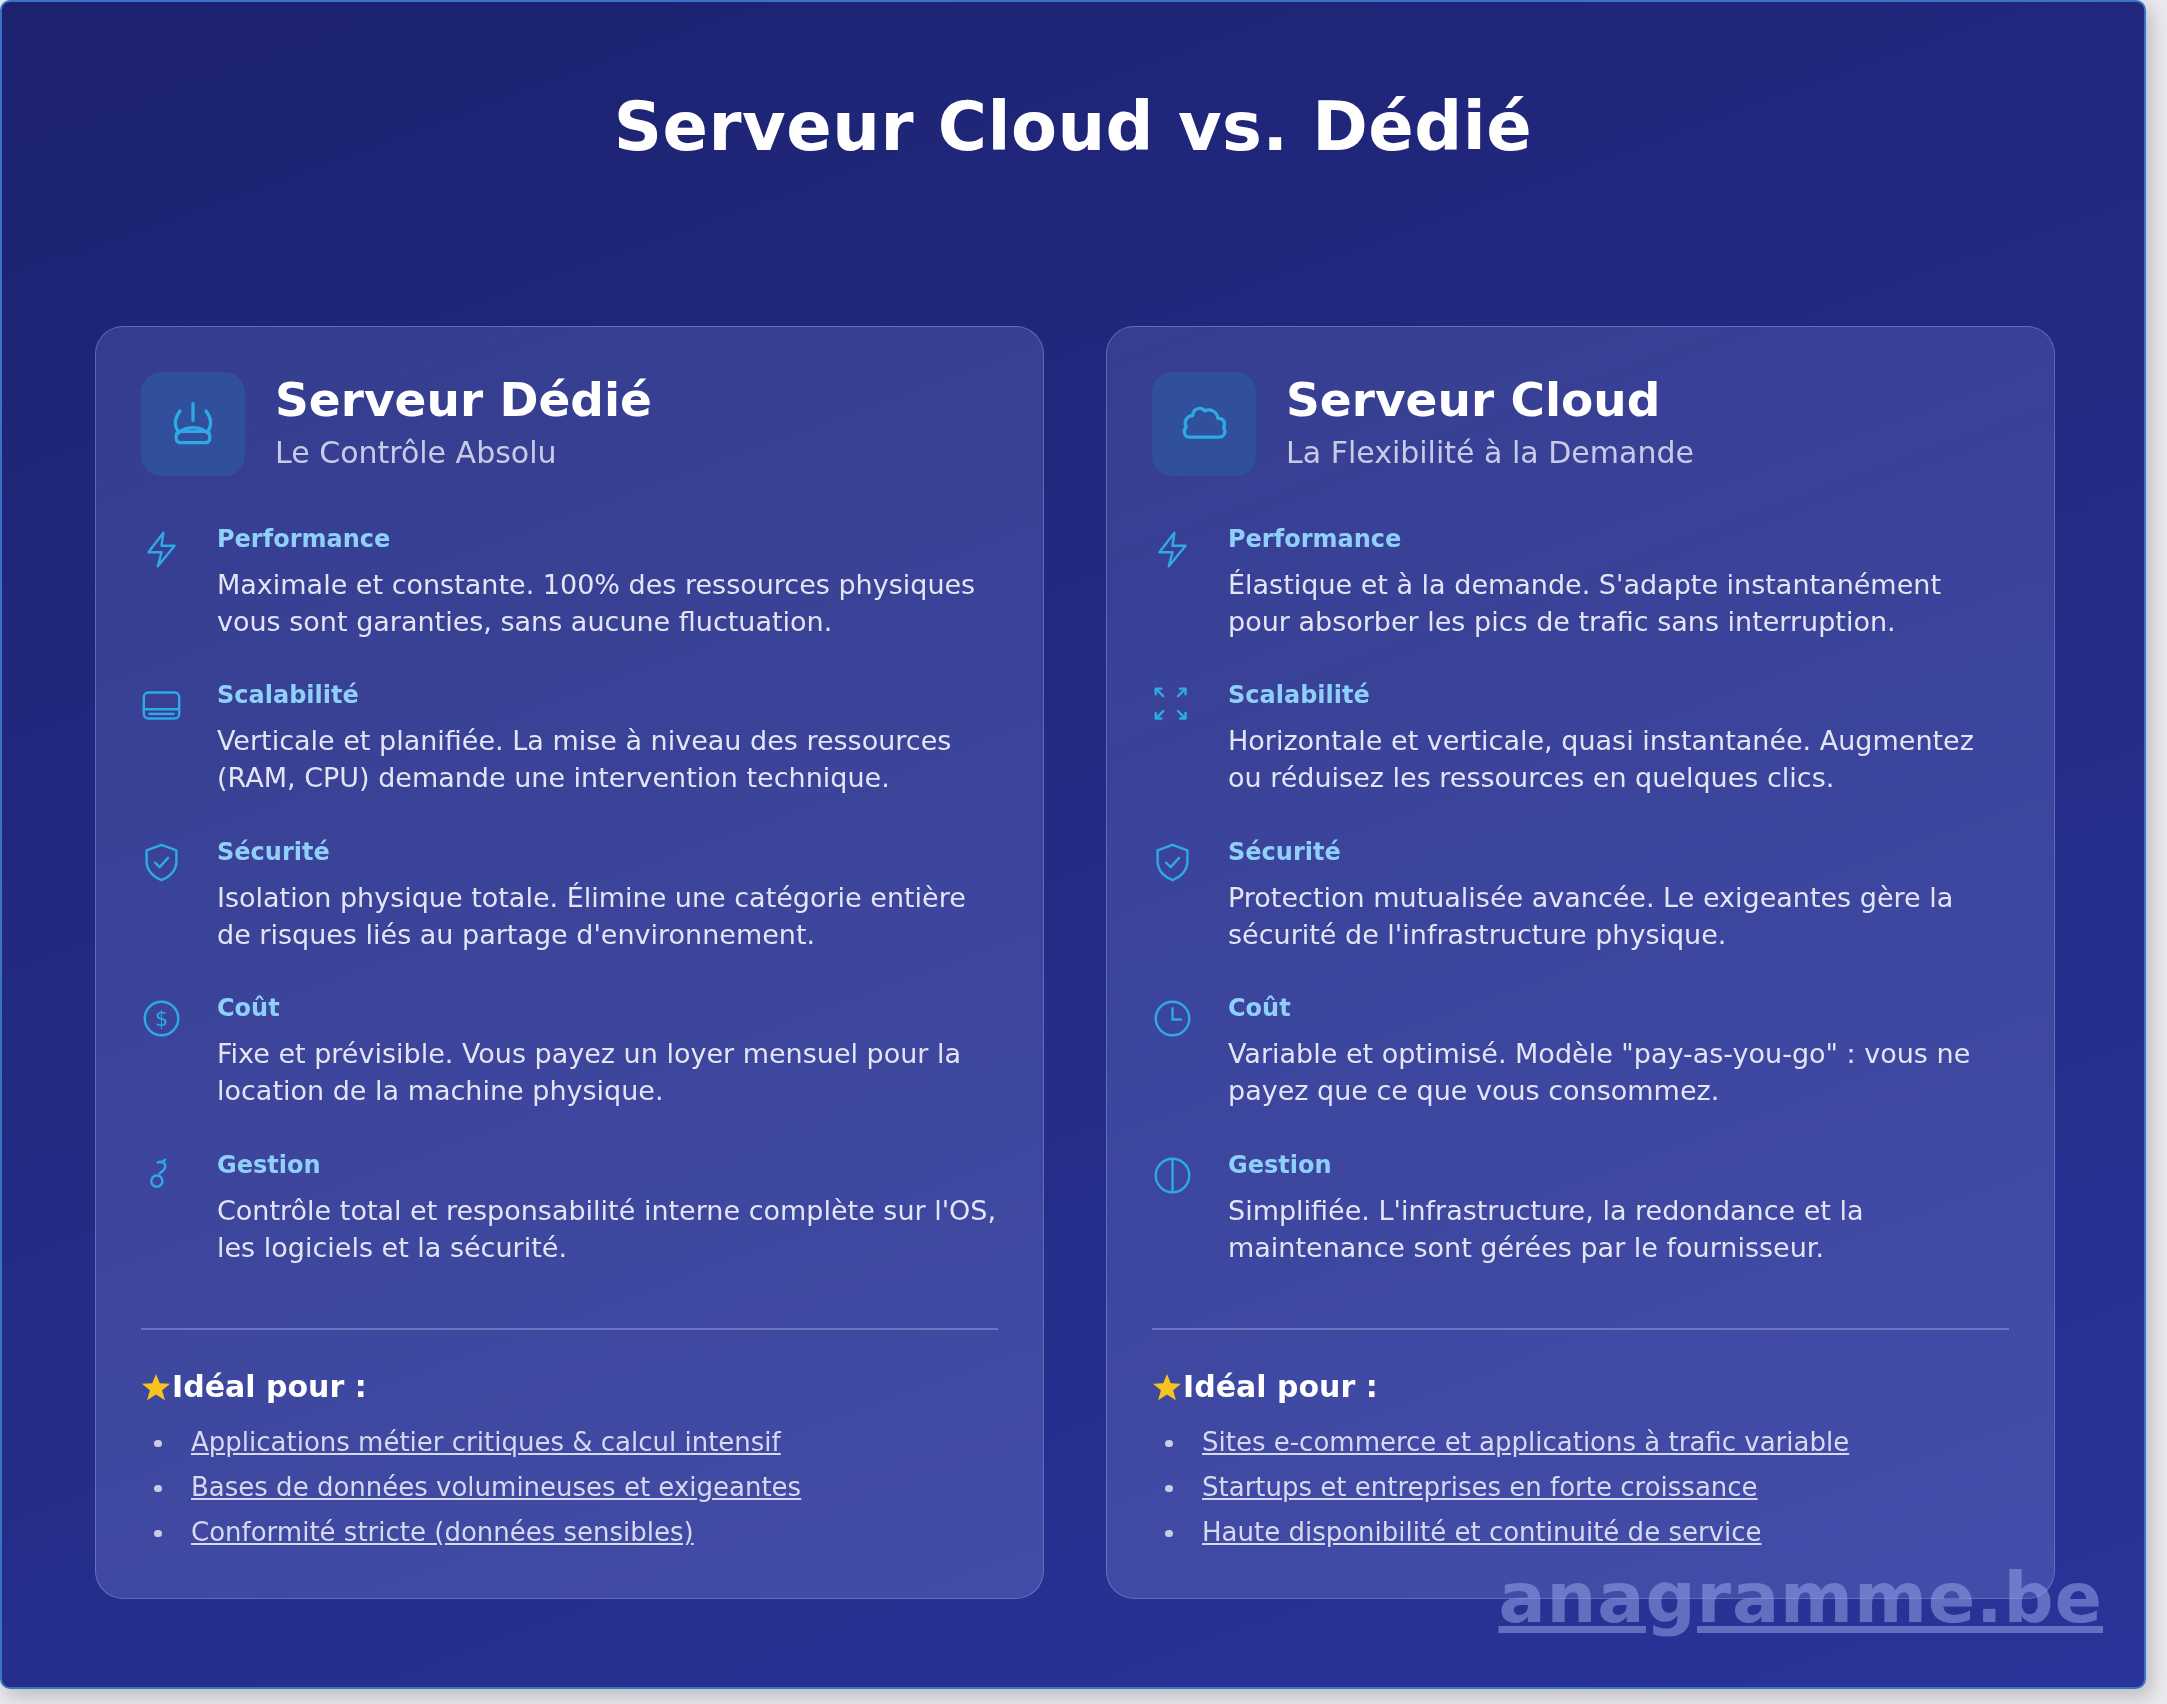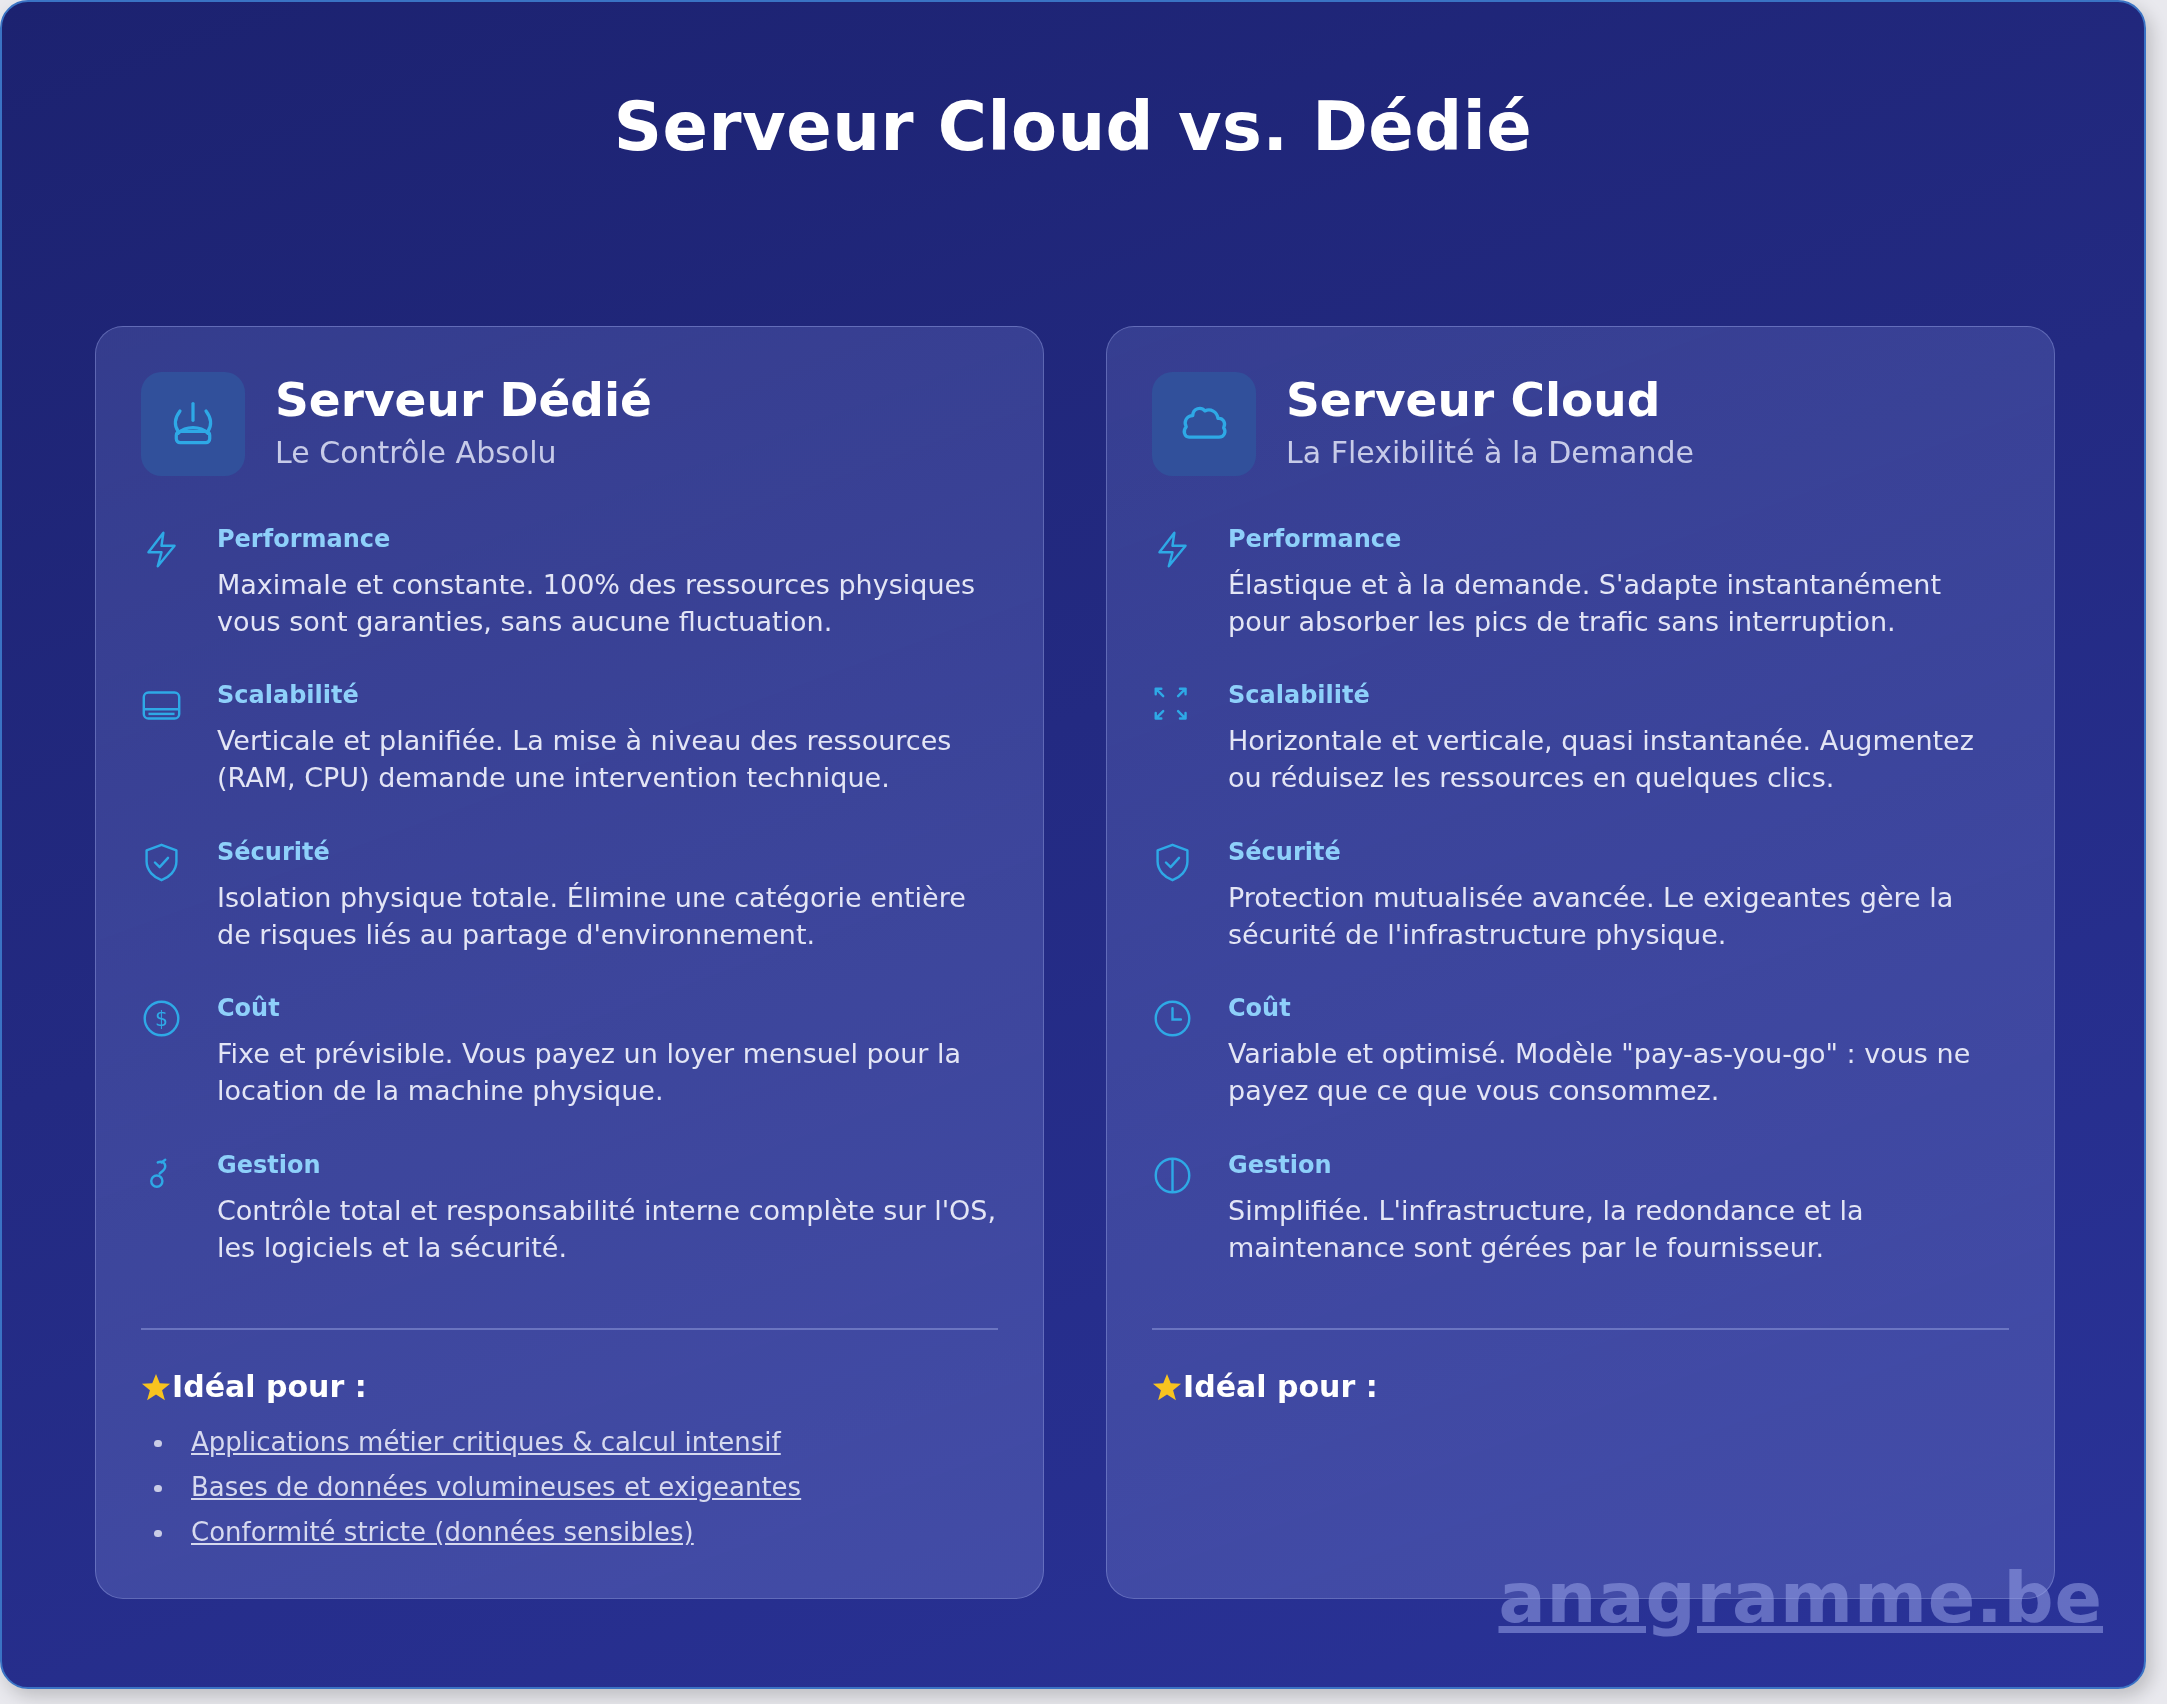--- a/index.html
+++ b/index.html
@@ -5,21 +5,21 @@
   html, body { margin: 0; padding: 0; }
   body {
     width: 2167px; height: 1704px;
     background: #e9e9ee;
     font-family: "DejaVu Sans", sans-serif;
     position: relative; overflow: hidden;
   }
   .frame {
     position: absolute; left: 0; top: 0;
     width: 2146px; height: 1689px;
-    border-radius: 28px;
+    border-radius: 10px;
     border: 2.8px solid #3a73c4;
     box-sizing: border-box;
     background: linear-gradient(160deg, #1c2270 0%, #232a82 45%, #2a3399 100%);
     box-shadow: 5.6px 7.5px 17px rgba(0,0,0,0.18);
     overflow: hidden;
   }
   .title {
     position: absolute; left: 0; right: 0; top: 86px;
     text-align: center; color: #ffffff;
     font-weight: bold; font-size: 67px; letter-spacing: 0.5px;
@@ -226,17 +226,22 @@
       <div class="fdesc">Simplifiée. L'infrastructure, la redondance et la maintenance sont gérées par le fournisseur.</div>
     </div>
 
     <div class="divider"></div>
     <div class="ideal-head">
       <svg width="30" height="30" viewBox="0 0 32 32">
           <path d="M16 2 L20 12 L31 12.5 L22.5 19.5 L25.5 30 L16 24 L6.5 30 L9.5 19.5 L1 12.5 L12 12 Z" fill="#f8c31f"></path>
         </svg>
       <span>Idéal pour :</span>
     </div>
+    <ul class="ideal-list">
+      <li>Sites e-commerce et applications à trafic variable</li>
+      <li>Startups et entreprises en forte croissance</li>
+      <li>Haute disponibilité et continuité de service</li>
+    </ul>
   </div>
 
   <div class="watermark">anagramme.be</div>
 </div>
 
 
 </body></html>

